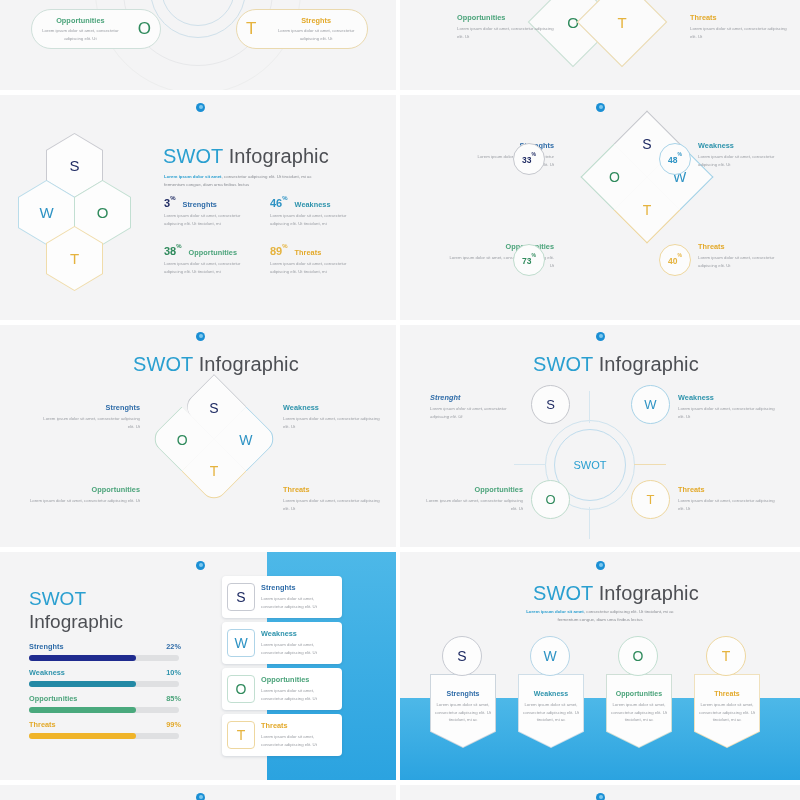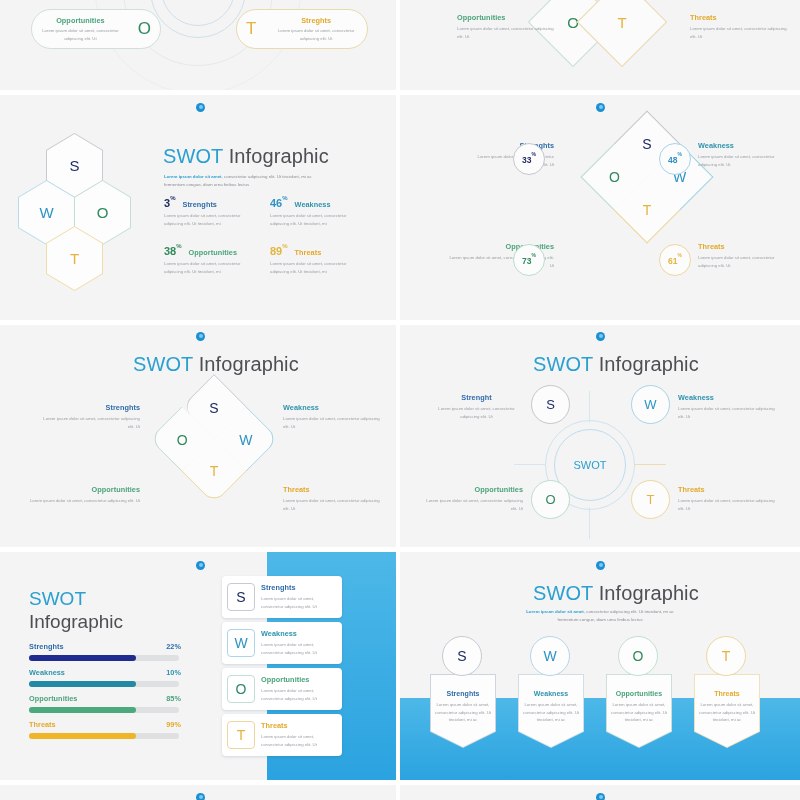--- a/index.html
+++ b/index.html
@@ -260,21 +260,21 @@
 
     <div style="position:absolute;left:44px;top:147px;width:110px;text-align:right;">
       <div class="lbl cO">Opportunities</div>
       <div class="body" style="margin-top:3px;">Lorem ipsum dolor sit amet, consectetur adipiscing elit. Ut</div>
     </div>
     <div class="circ" style="left:113px;top:149px;width:32px;height:32px;border:1px solid #bfdccd;">
       <div class="pct gO" style="font-size:8.5px;"><span>73</span><sup style="font-size:5px;">%</sup></div>
     </div>
 
     <div class="circ" style="left:259px;top:149px;width:32px;height:32px;border:1px solid #eed79f;">
-      <div class="pct gT" style="font-size:8.5px;"><span>61</span><sup style="font-size:5px;">%</sup></div>
+      <div class="pct gT" style="font-size:8.5px;"><span>40</span><sup style="font-size:5px;">%</sup></div>
     </div>
     <div style="position:absolute;left:298px;top:147px;width:95px;">
       <div class="lbl cT">Threats</div>
       <div class="body" style="margin-top:3px;">Lorem ipsum dolor sit amet, consectetur adipiscing elit. Ut</div>
     </div>
   </div>
 
   <div class="slide col-l r2">
     <div class="dot" style="left:196px;top:7px;"></div>
     <div class="title" style="position:absolute;left:133px;top:28px;">
@@ -335,21 +335,21 @@
     <div class="circ" style="left:231px;top:60px;width:39px;height:39px;border:1px solid #a8d3e8;">
         <span class="gW" style="font-size:13px;">W</span>
       </div>
     <div class="circ" style="left:131px;top:155px;width:39px;height:39px;border:1px solid #bfdccd;">
         <span class="gO" style="font-size:13px;">O</span>
       </div>
     <div class="circ" style="left:231px;top:155px;width:39px;height:39px;border:1px solid #eed79f;">
         <span class="gT" style="font-size:13px;">T</span>
       </div>
 
-    <div style="position:absolute;left:30px;top:68px;width:93px;text-align:center;">
+    <div style="position:absolute;left:30px;top:68px;width:93px;text-align:left;font-style:italic;">
       <div class="lbl cS">Strenght</div>
       <div class="body" style="margin-top:3px;">Lorem ipsum dolor sit amet, consectetur adipiscing elit. Ut</div>
     </div>
     <div style="position:absolute;left:278px;top:68px;width:100px;">
       <div class="lbl cW">Weakness</div>
       <div class="body" style="margin-top:3px;">Lorem ipsum dolor sit amet, consectetur adipiscing elit. Ut</div>
     </div>
     <div style="position:absolute;left:20px;top:160px;width:103px;text-align:right;">
       <div class="lbl cO">Opportunities</div>
       <div class="body" style="margin-top:3px;">Lorem ipsum dolor sit amet, consectetur adipiscing elit. Ut</div>

